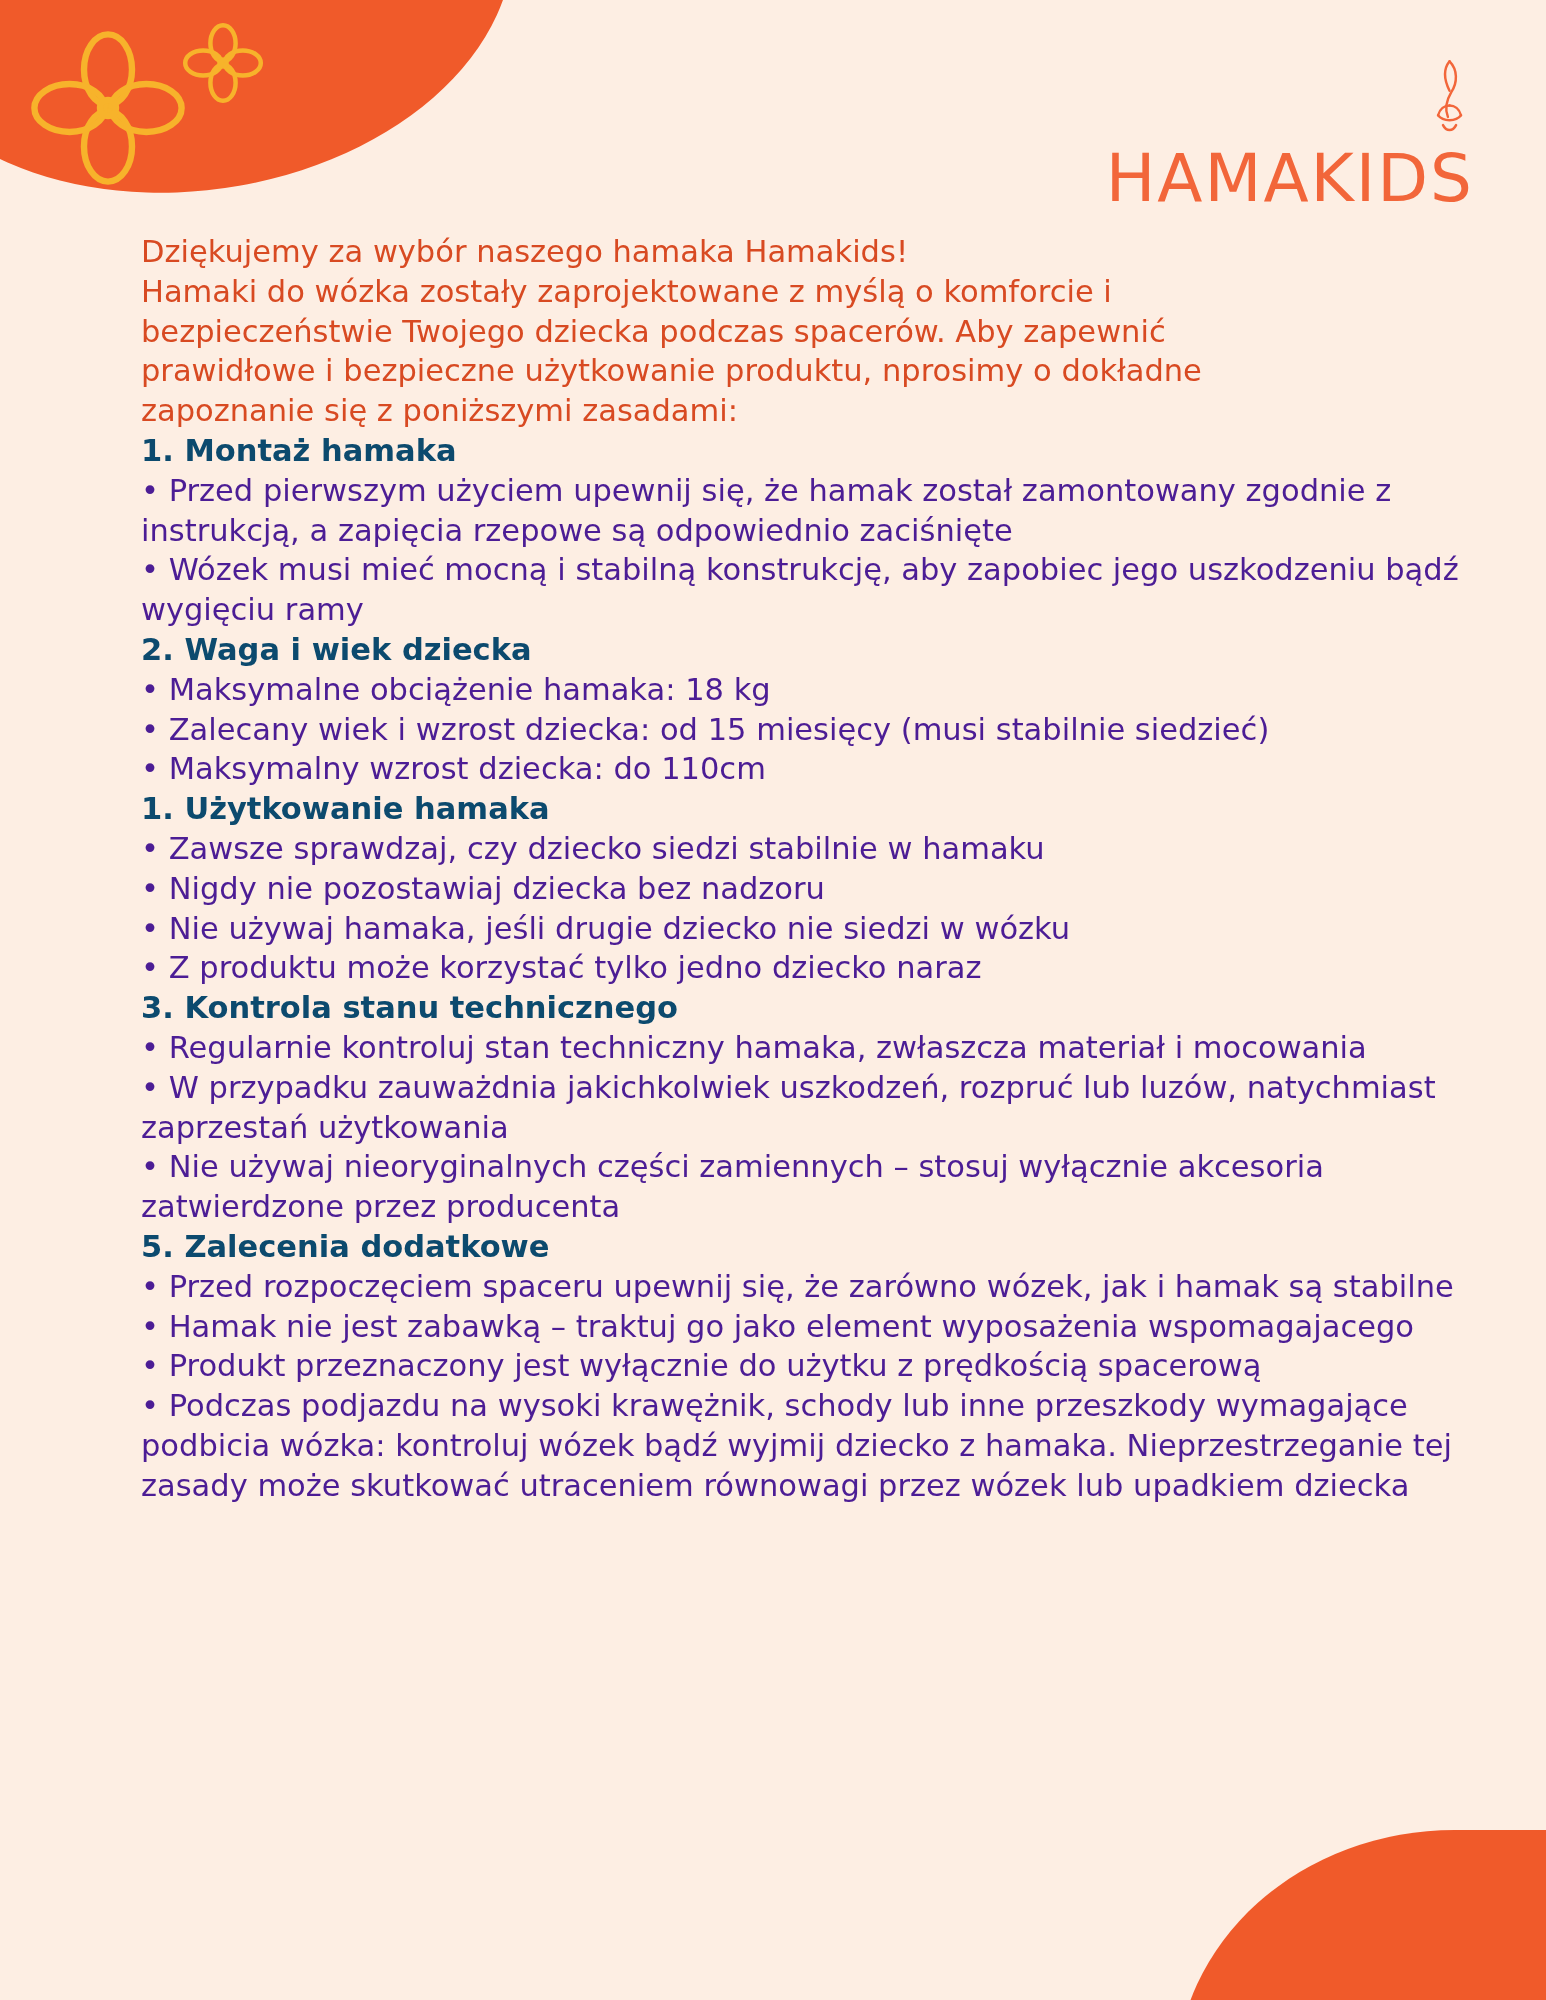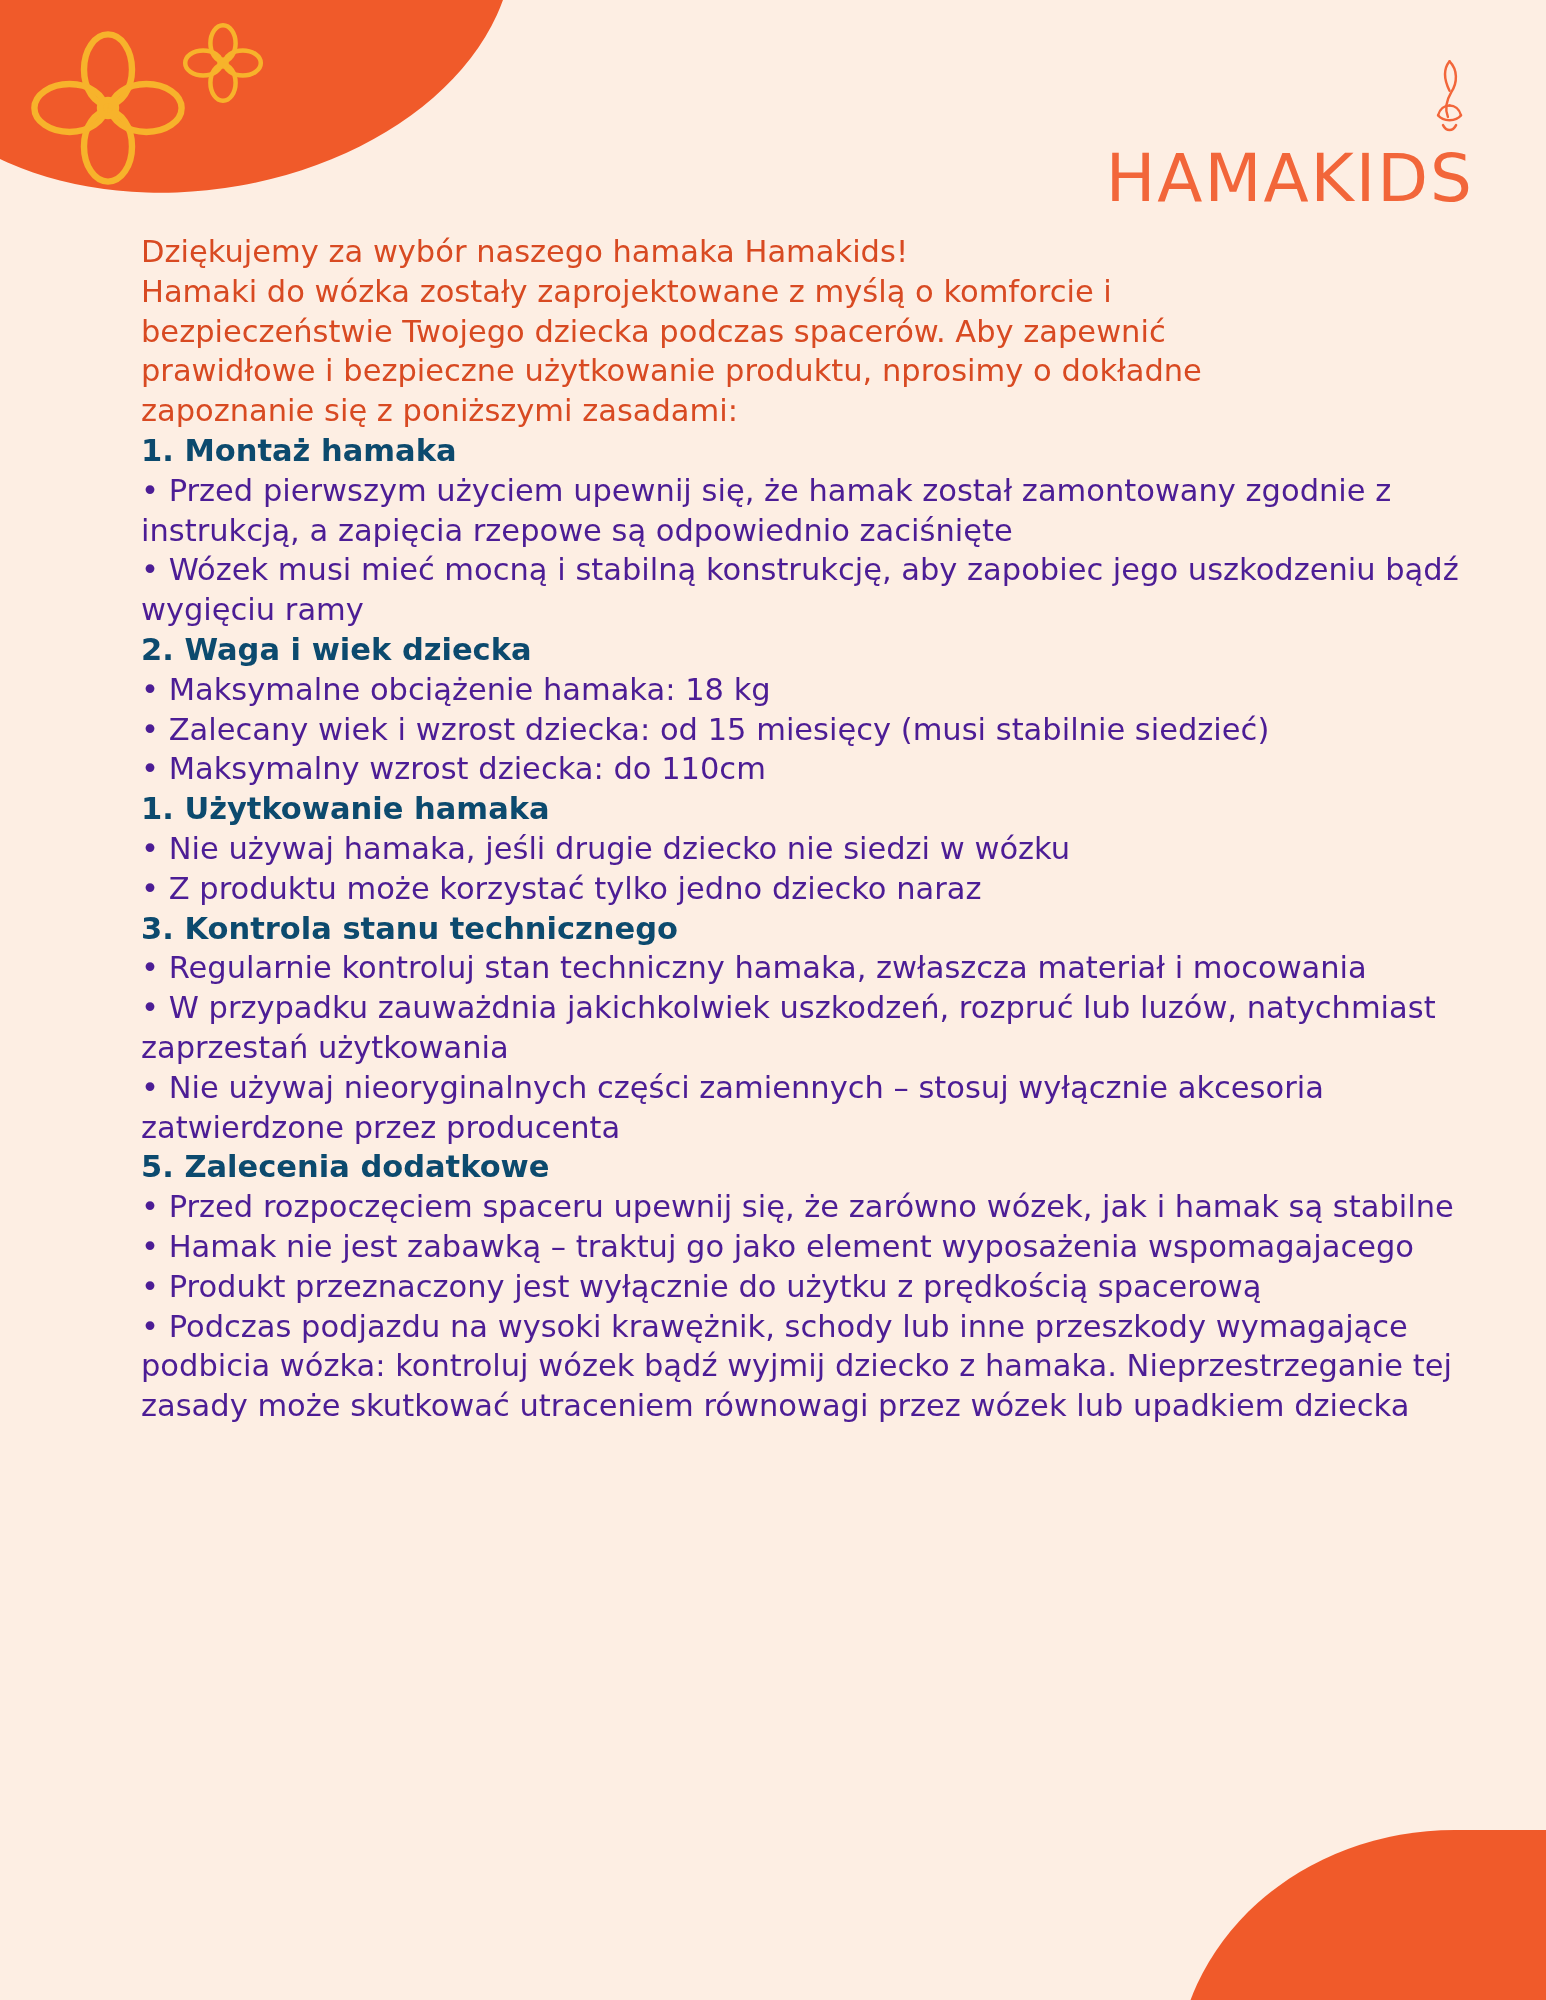--- a/index.html
+++ b/index.html
@@ -131,20 +131,22 @@
   <p class="heading">1. Montaż hamaka</p>
   <p class="bullet">• Przed pierwszym użyciem upewnij się, że hamak został zamontowany zgodnie z instrukcją, a zapięcia rzepowe są odpowiednio zaciśnięte</p>
   <p class="bullet">• Wózek musi mieć mocną i stabilną konstrukcję, aby zapobiec jego uszkodzeniu bądź wygięciu ramy</p>
 
   <p class="heading">2. Waga i wiek dziecka</p>
   <p class="bullet">• Maksymalne obciążenie hamaka: 18 kg</p>
   <p class="bullet">• Zalecany wiek i wzrost dziecka: od 15 miesięcy (musi stabilnie siedzieć)</p>
   <p class="bullet">• Maksymalny wzrost dziecka: do 110cm</p>
 
   <p class="heading">1. Użytkowanie hamaka</p>
+  <p class="bullet">• Zawsze sprawdzaj, czy dziecko siedzi stabilnie w hamaku</p>
+  <p class="bullet">• Nigdy nie pozostawiaj dziecka bez nadzoru</p>
   <p class="bullet">• Nie używaj hamaka, jeśli drugie dziecko nie siedzi w wózku</p>
   <p class="bullet">• Z produktu może korzystać tylko jedno dziecko naraz</p>
 
   <p class="heading">3. Kontrola stanu technicznego</p>
   <p class="bullet">• Regularnie kontroluj stan techniczny hamaka, zwłaszcza materiał i mocowania</p>
   <p class="bullet">• W przypadku zauważdnia jakichkolwiek uszkodzeń, rozpruć lub luzów, natychmiast zaprzestań użytkowania</p>
   <p class="bullet">• Nie używaj nieoryginalnych części zamiennych – stosuj wyłącznie akcesoria zatwierdzone przez producenta</p>
 
   <p class="heading">5. Zalecenia dodatkowe</p>
   <p class="bullet">• Przed rozpoczęciem spaceru upewnij się, że zarówno wózek, jak i hamak są stabilne</p>

